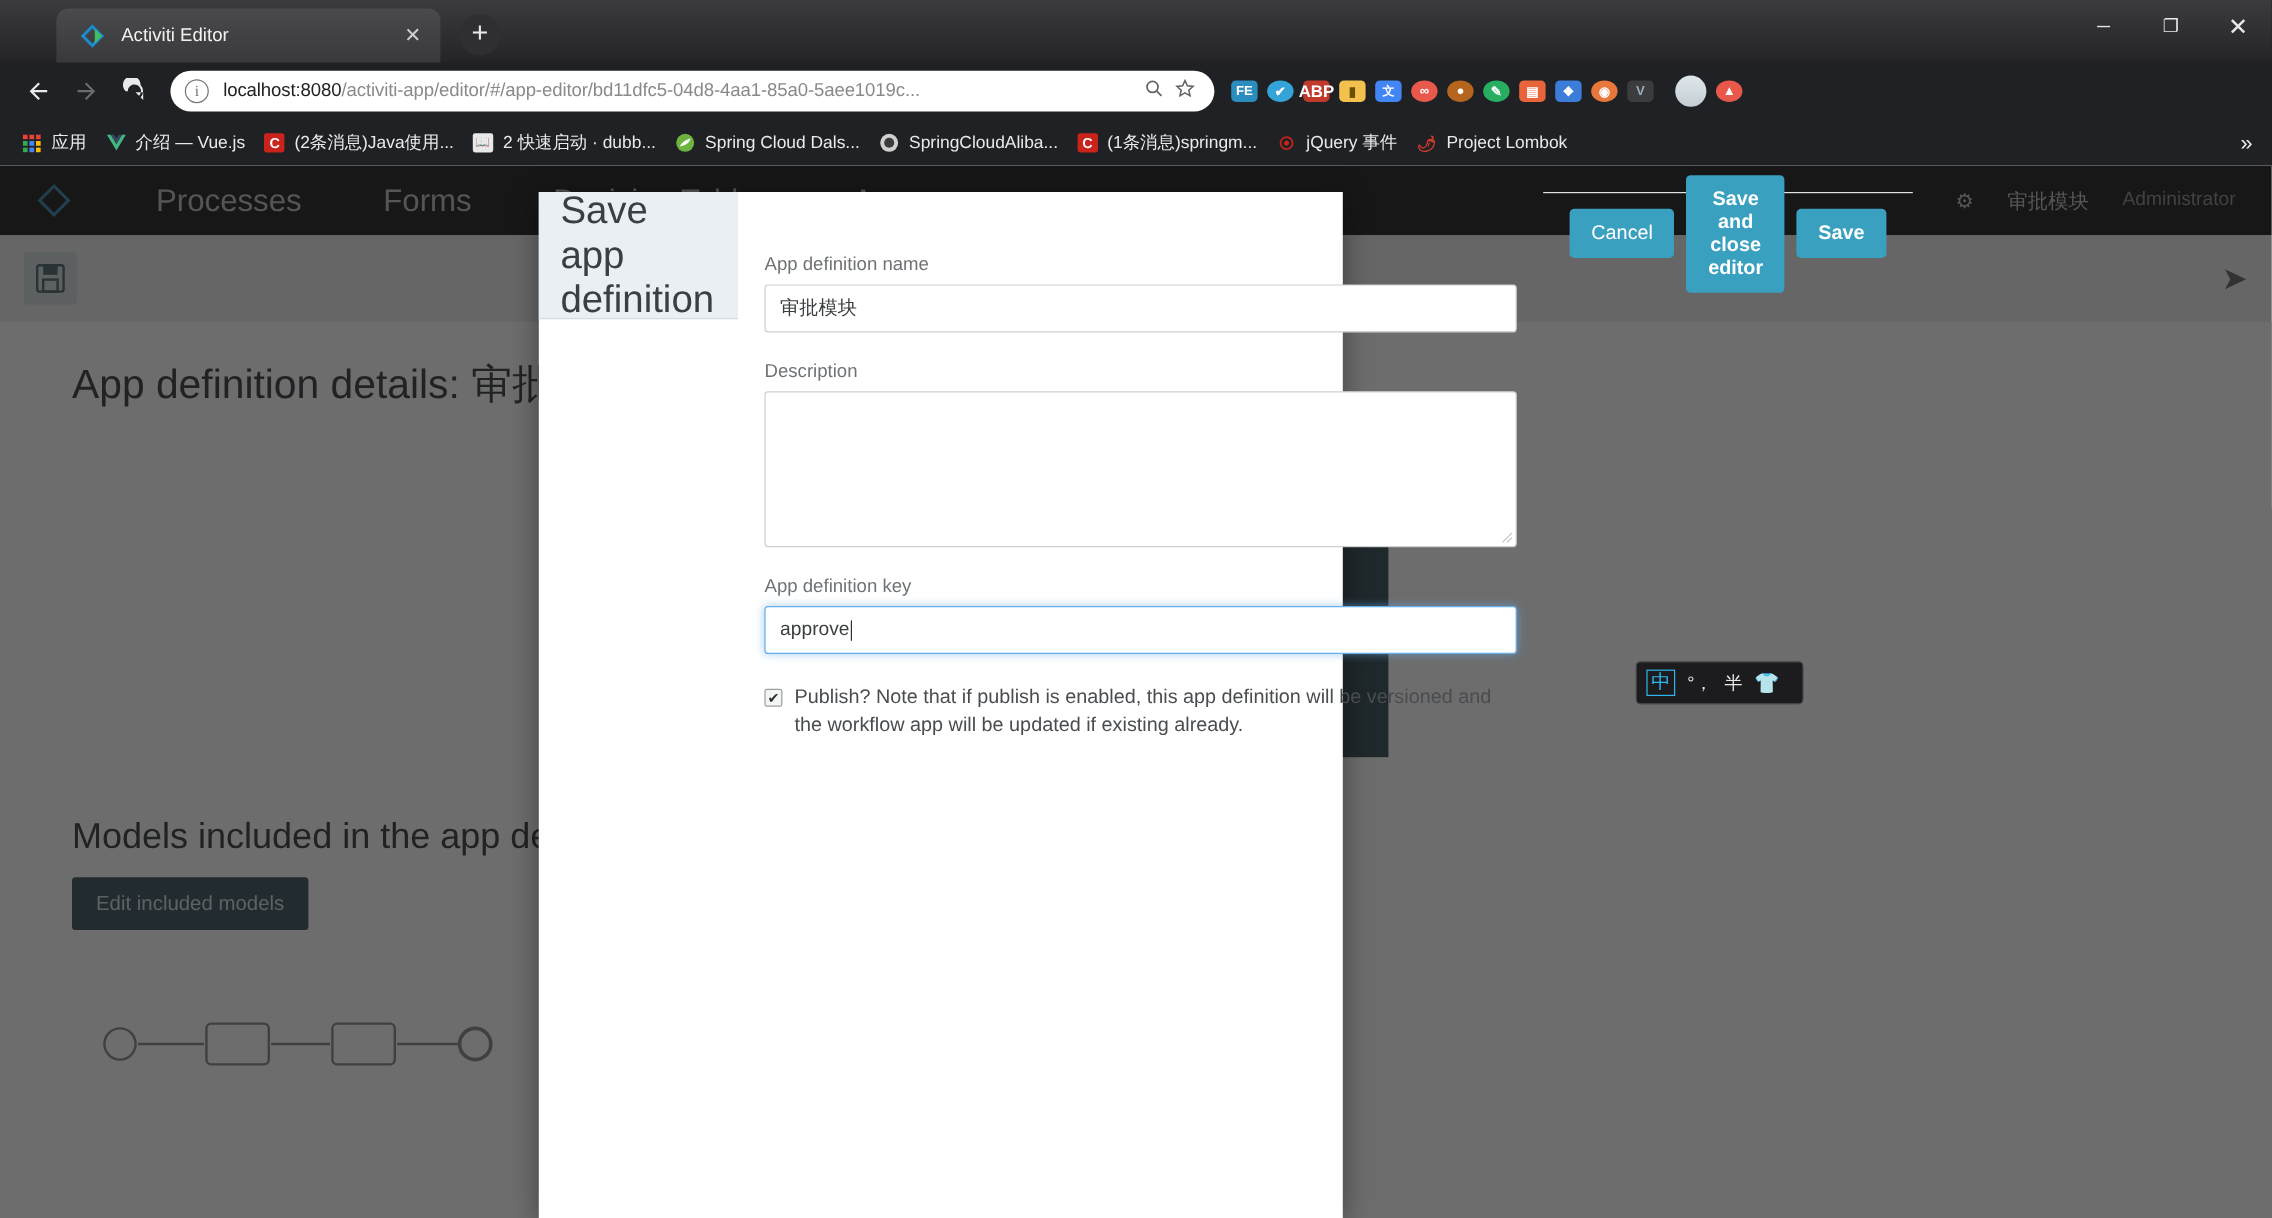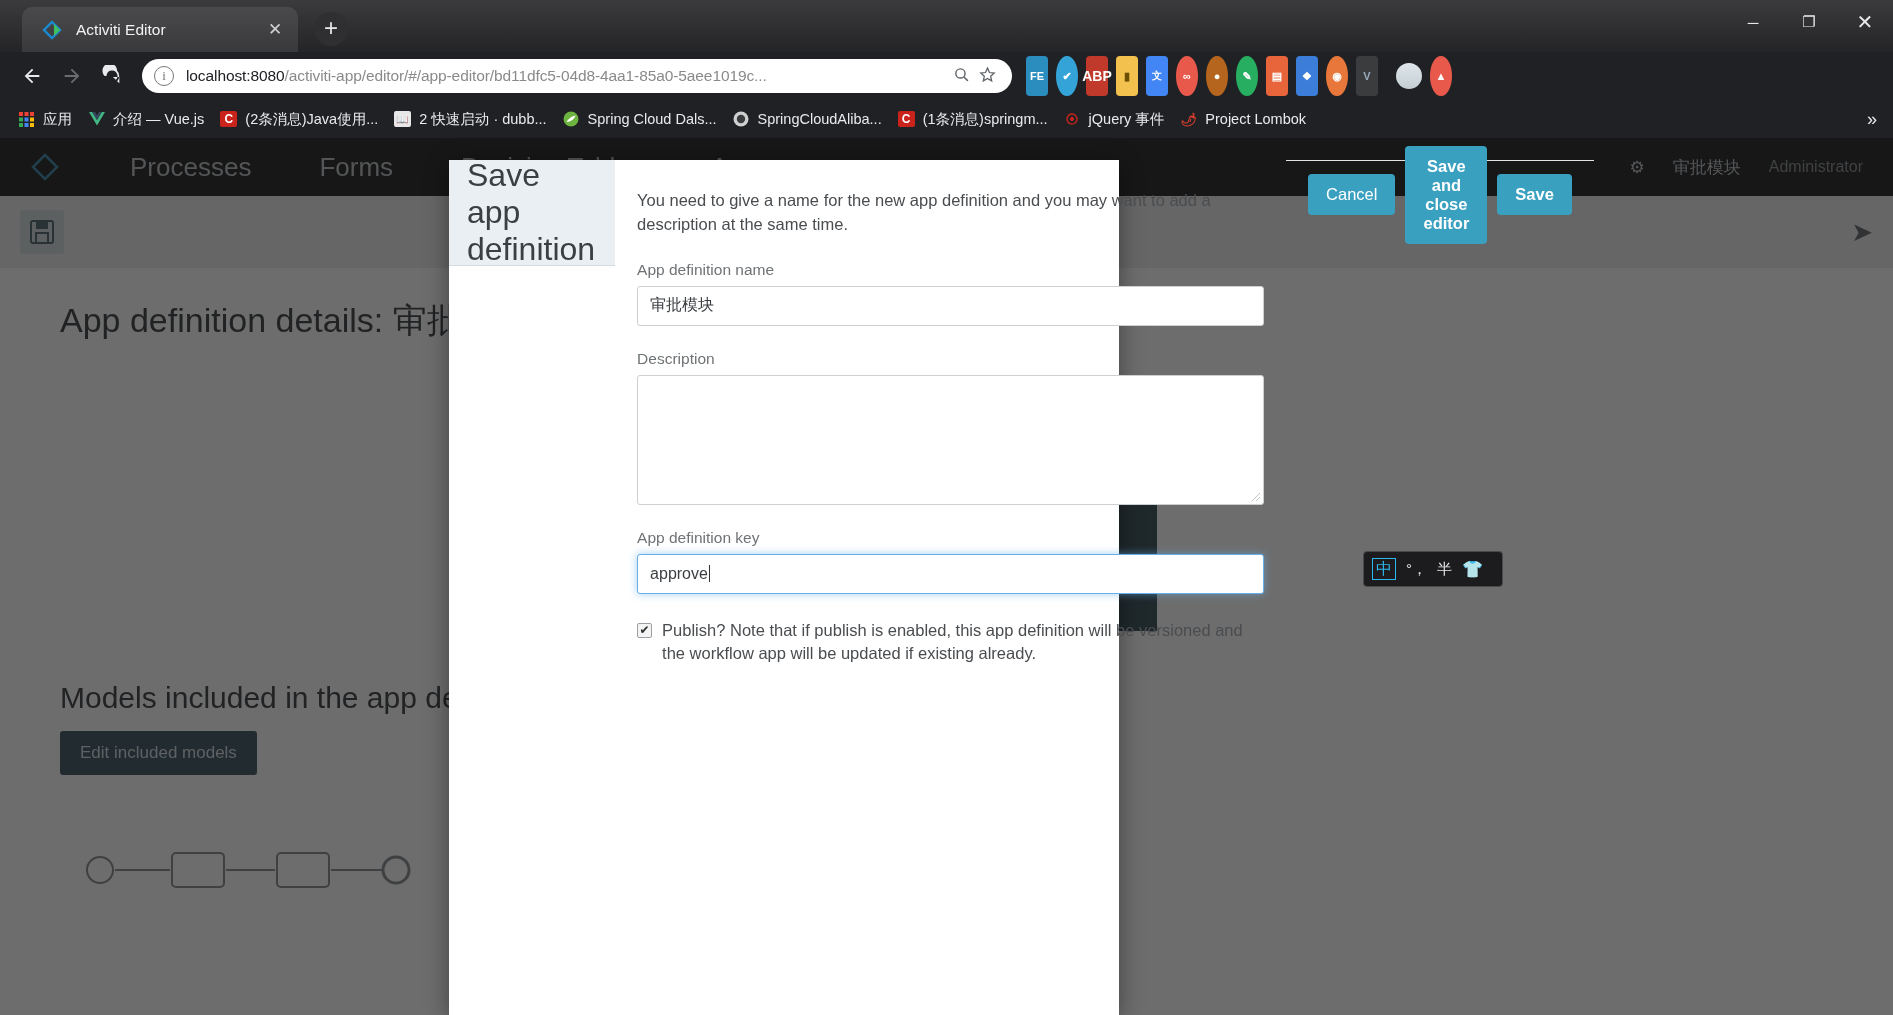--- a/index.html
+++ b/index.html
@@ -13,22 +13,22 @@
   
   .browser { position: absolute; inset: 0; background: #202124; }
 
   .titlebar {
     position: relative;
     height: 52px;
     background: linear-gradient(#3b3b3d, #242426);
     display: flex; align-items: flex-end;
   }
   .tab {
-    margin-left: 22px;
-    width: 276px; height: 45px;
+    margin-left: 47px;
+    width: 320px; height: 45px;
     background: linear-gradient(#4a4a4c, #39393b);
     border-radius: 10px 10px 0 0;
     display: flex; align-items: center;
     padding: 0 12px 0 20px;
     position: relative;
   }
   .tab-fav { width: 20px; height: 20px; flex: 0 0 20px; position: relative; }
   .tab-fav svg { display: block; }
   .tab-title {
     flex: 1;
@@ -86,21 +86,21 @@
     flex: 1; margin-left: 12px;
     font-size: 15.5px; color: #8a8a8a;
     white-space: nowrap; overflow: hidden;
     letter-spacing: -0.1px;
   }
   .omni-url b { color: #202124; font-weight: 400; }
   .omni-icon { width: 26px; flex: 0 0 26px; color: #5f6368; text-align: center; }
 
   .ext-row { display: flex; align-items: center; gap: 8px; margin-left: 6px; }
   .ext {
-    width: 22px; height: 40px; border-radius: 4px;
+    width: 22px; height: 18px; border-radius: 4px;
     font-size: 11px; color: #fff;
     display: flex; align-items: center; justify-content: center;
     font-weight: bold;
   }
   .ext.round { border-radius: 50%; }
   .profile {
     width: 26px; height: 26px; border-radius: 50%;
     background: linear-gradient(#dfe6ea,#c3ced4);
     margin-left: 10px;
   }
@@ -502,21 +502,20 @@
     <span class="ime-item">半</span>
     <span class="ime-item ime-shirt">👕</span>
   </div>
 
   <div class="modal">
     <div class="modal-header">
       <div class="modal-title">Save app definition</div>
     </div>
 
     <div class="modal-body">
-      <div class="intro">You need to give a name for the new app definition and you may want to add a description at the same time.</div>
 
       <div class="field">
         <div class="field-label">App definition name</div>
         <div class="field-input">
           <span>审批模块</span>
         </div>
       </div>
 
       <div class="field">
         <div class="field-label">Description</div>

